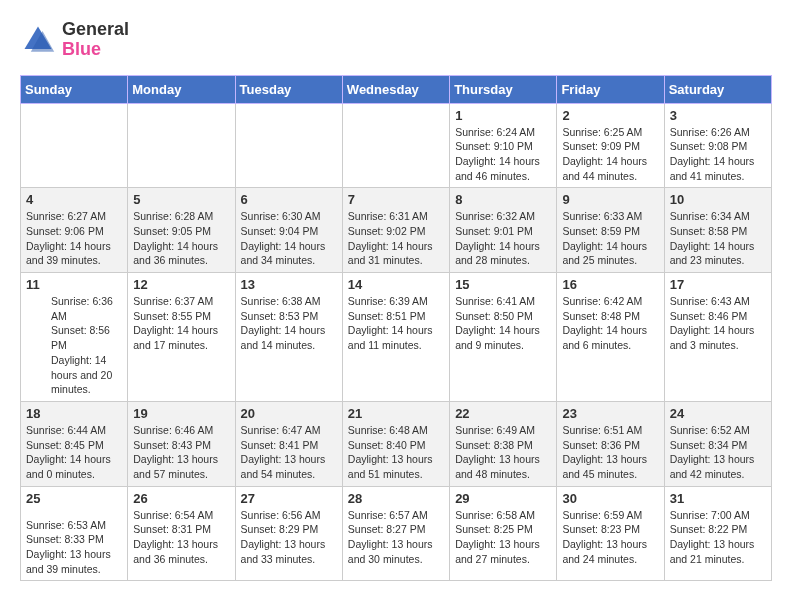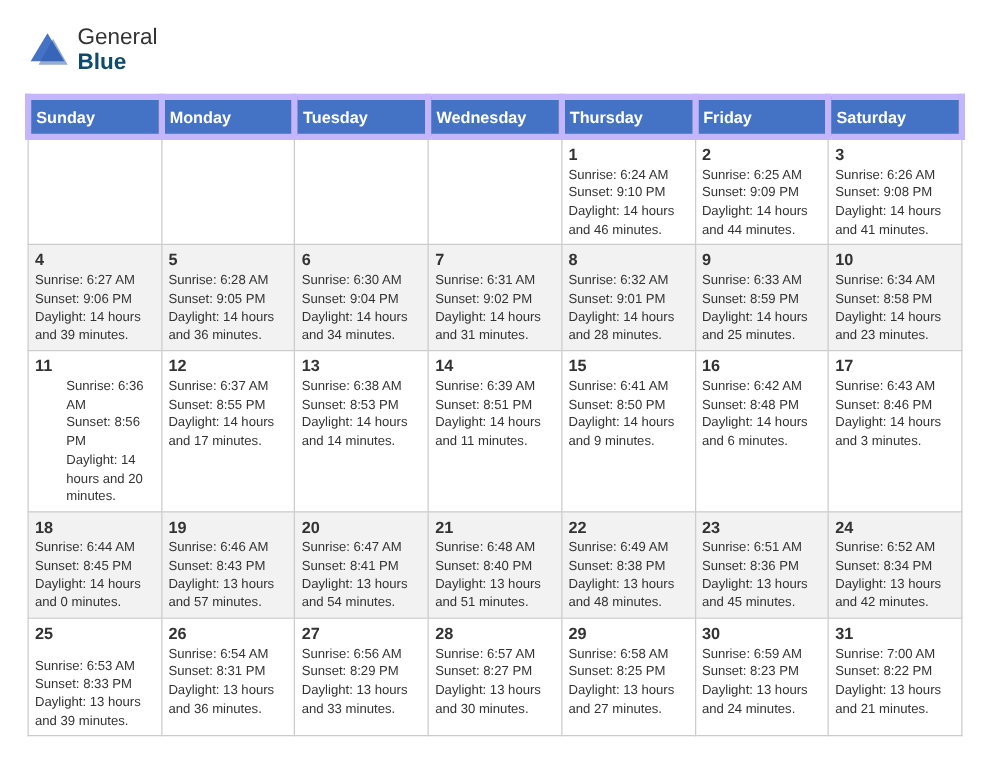--- a/index.html
+++ b/index.html
@@ -21,27 +21,27 @@
       align-items: center;
       gap: 6px;
     }
     .logo-text {
       display: flex;
       flex-direction: column;
       line-height: 1.1;
     }
     .logo-general {
       font-size: 18px;
-      font-weight: normal;
+      font-weight: bold;
       color: #333;
     }
     .logo-blue {
       font-size: 18px;
       font-weight: bold;
-      color: #0c4a6e;
+      color: #ec4899;
     }
     .logo-icon {
       width: 36px;
       height: 36px;
     }
     .title-block {
       text-align: right;
     }
     .month-year {
       font-size: 36px;
@@ -57,21 +57,21 @@
       border-collapse: collapse;
       font-size: 11px;
     }
     thead tr th {
       background-color: #4472c4;
       color: #fff;
       padding: 6px 4px;
       text-align: left;
       font-size: 13px;
       font-weight: bold;
-      border: 5px solid #c4b5fd;
+      border: 1px solid #c4b5fd;
     }
     tbody tr td {
       border: 1px solid #ccc;
       padding: 4px 5px;
       vertical-align: top;
       width: 14.28%;
       height: 80px;
       background: #fff;
     }
     tbody tr:nth-child(even) td {

